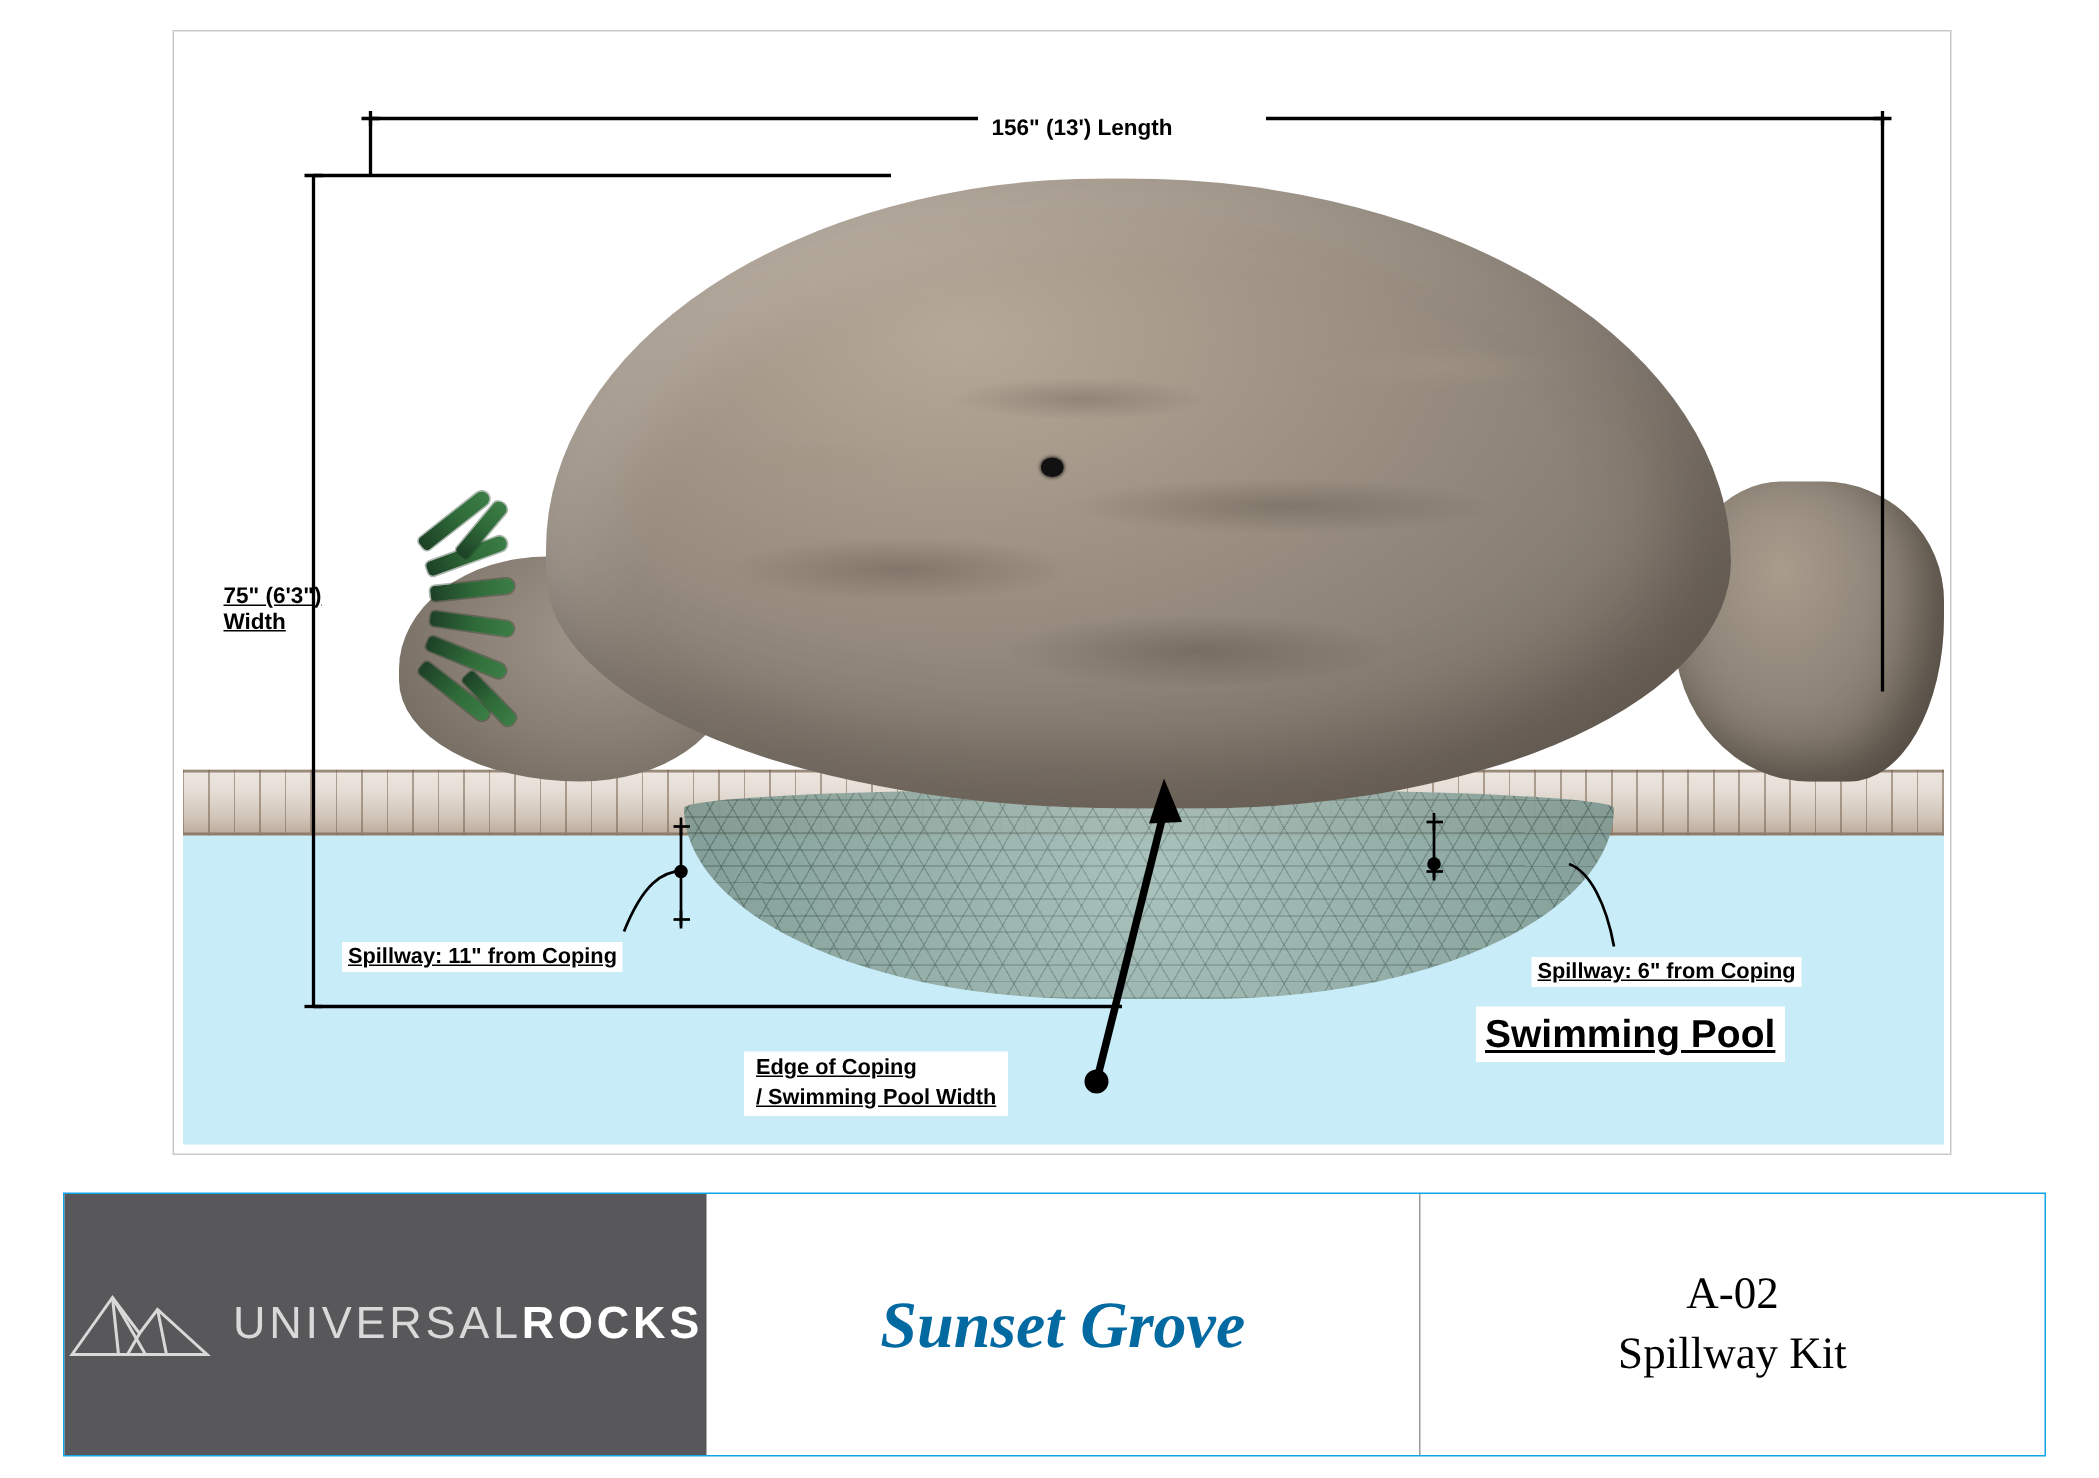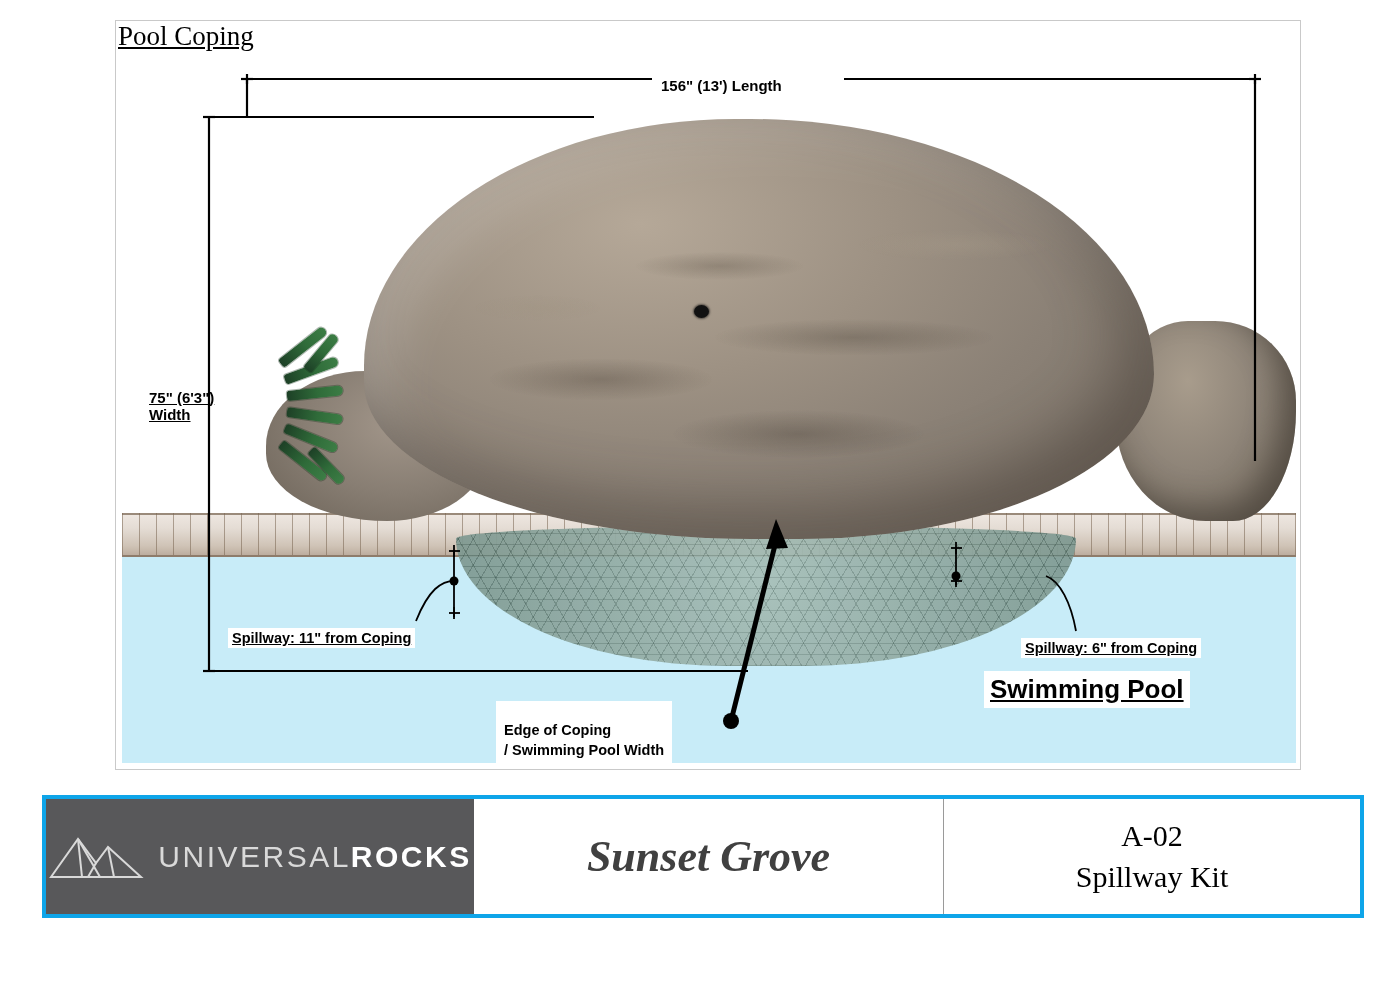--- a/index.html
+++ b/index.html
@@ -186,31 +186,32 @@
   #lbl-swimming-pool {
     left: 868px; top: 650px;
     font-size: 26px;
     text-decoration: underline;
     background: #ffffff;
     padding: 3px 6px;
   }
   #lbl-edge {
     left: 380px; top: 680px;
     line-height: 1.35;
-    padding: 20px 8px;
+    padding: 2px 8px;
+    text-decoration: underline;
   }
 
   
   #title-block {
     position: absolute;
     left: 42px;
     top: 795px;
     width: 1322px;
-    height: 123px;
-    border: 4px solid #0ea5e9;
+    height: 176px;
+    border: 1px solid #0ea5e9;
     box-sizing: border-box;
     display: flex;
     background: #fff;
   }
   #logo-cell {
     width: 428px;
     background: #58585a;
     display: flex;
     align-items: center;
     justify-content: center;
@@ -229,21 +230,21 @@
     border-right: 1px solid #9a9a9a;
     display: flex;
     align-items: center;
     justify-content: center;
   }
   #product-name {
     font-family: "Liberation Serif", serif;
     font-style: italic;
     font-weight: bold;
     font-size: 44px;
-    color: #404040;
+    color: #0369a1;
   }
   #code-cell {
     width: 416px;
     display: flex;
     flex-direction: column;
     align-items: center;
     justify-content: center;
     font-family: "Liberation Serif", serif;
     font-size: 30px;
     line-height: 1.35;
@@ -347,21 +348,20 @@
     </g>
   </svg>
 
   <div class="dim-label" id="lbl-length">156" (13') Length</div>
 
   <div class="dim-label underline" id="lbl-width">
     <div>75" (6'3")</div>
     <div>Width</div>
   </div>
 
-  <div id="lbl-pool-coping">Pool Coping</div>
 
   <div class="label-box underline" id="lbl-spill-left">Spillway: 11" from Coping</div>
 
   <div class="label-box underline" id="lbl-spill-right">Spillway: 6" from Coping</div>
 
   <div class="dim-label" id="lbl-swimming-pool">Swimming Pool</div>
 
   <div class="label-box" id="lbl-edge">
     <div>Edge of Coping</div>
     <div>/ Swimming Pool Width</div>

